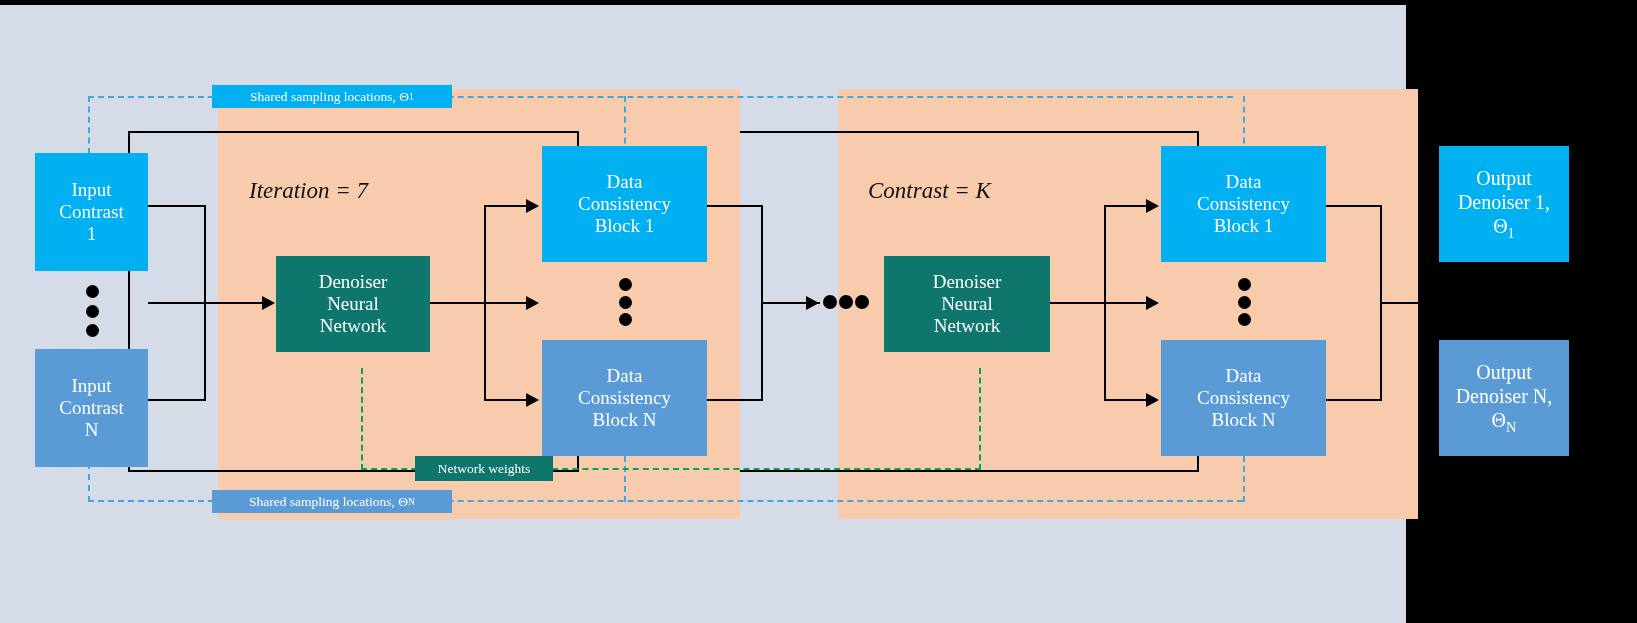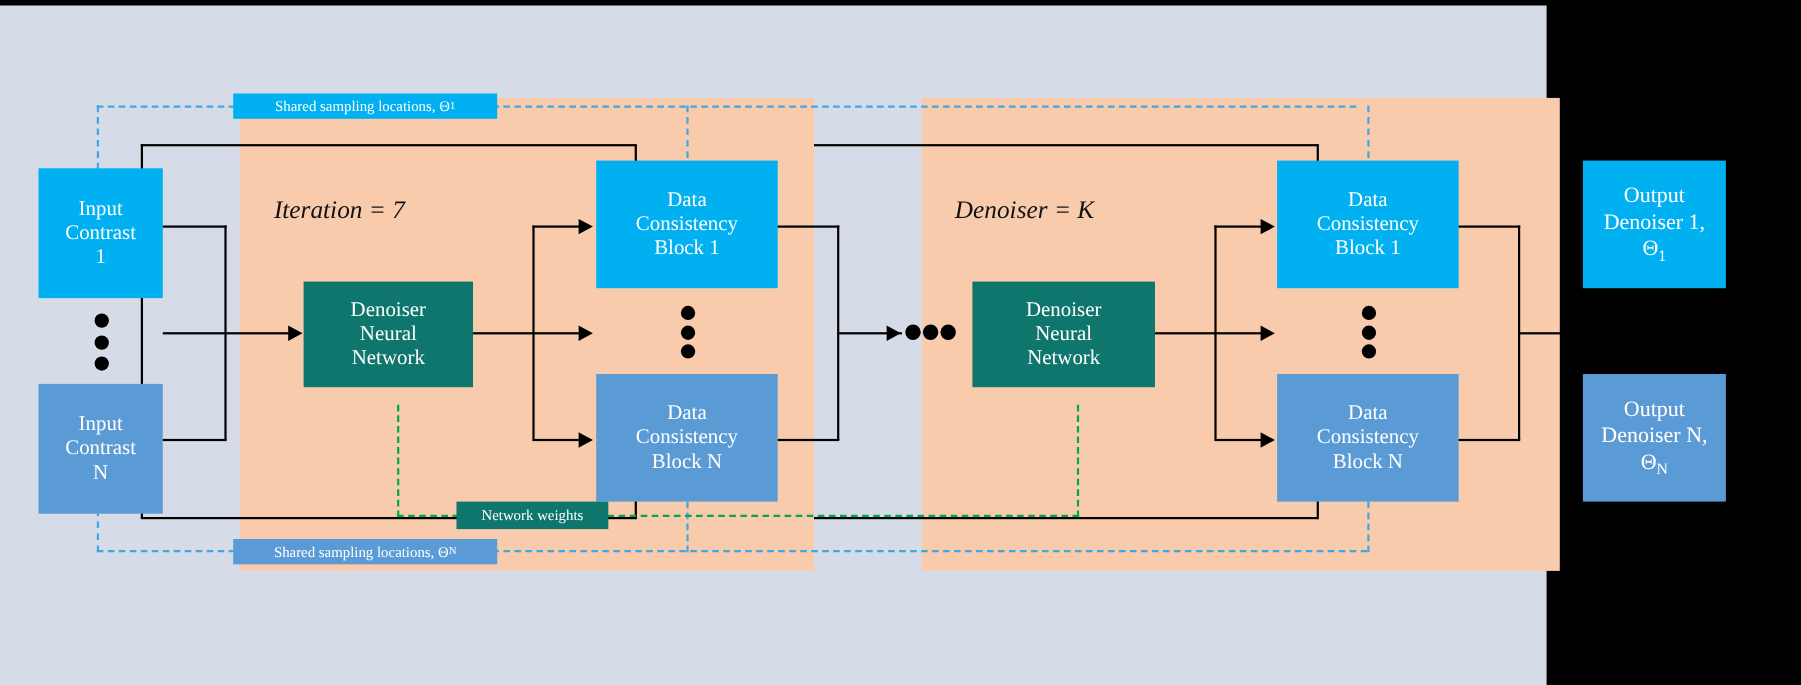--- a/index.html
+++ b/index.html
@@ -208,21 +208,21 @@
   <div class="vline" style="left:761px;top:205px;height:195px;"></div>
   <div class="hline" style="left:761px;top:302px;width:59px;"></div>
   <div class="arrow" style="left:806px;top:296px;"></div>
 
   <div class="hdots" style="left:823px;top:295px;">
     <i></i>
       <i></i>
       <i></i>
   </div>
 
-  <div class="iterlabel" style="left:868px;top:178px;">Denoiser = K</div>
+  <div class="iterlabel" style="left:868px;top:178px;">Contrast = K</div>
 
   <div class="box green" style="left:884px;top:256px;width:166px;height:96px;">
     <span>
       <span>Denoiser</span><br>
       <span>Neural</span><br>
       <span>Network</span>
     </span>
   </div>
 
   <div class="hline" style="left:1050px;top:302px;width:100px;"></div>

